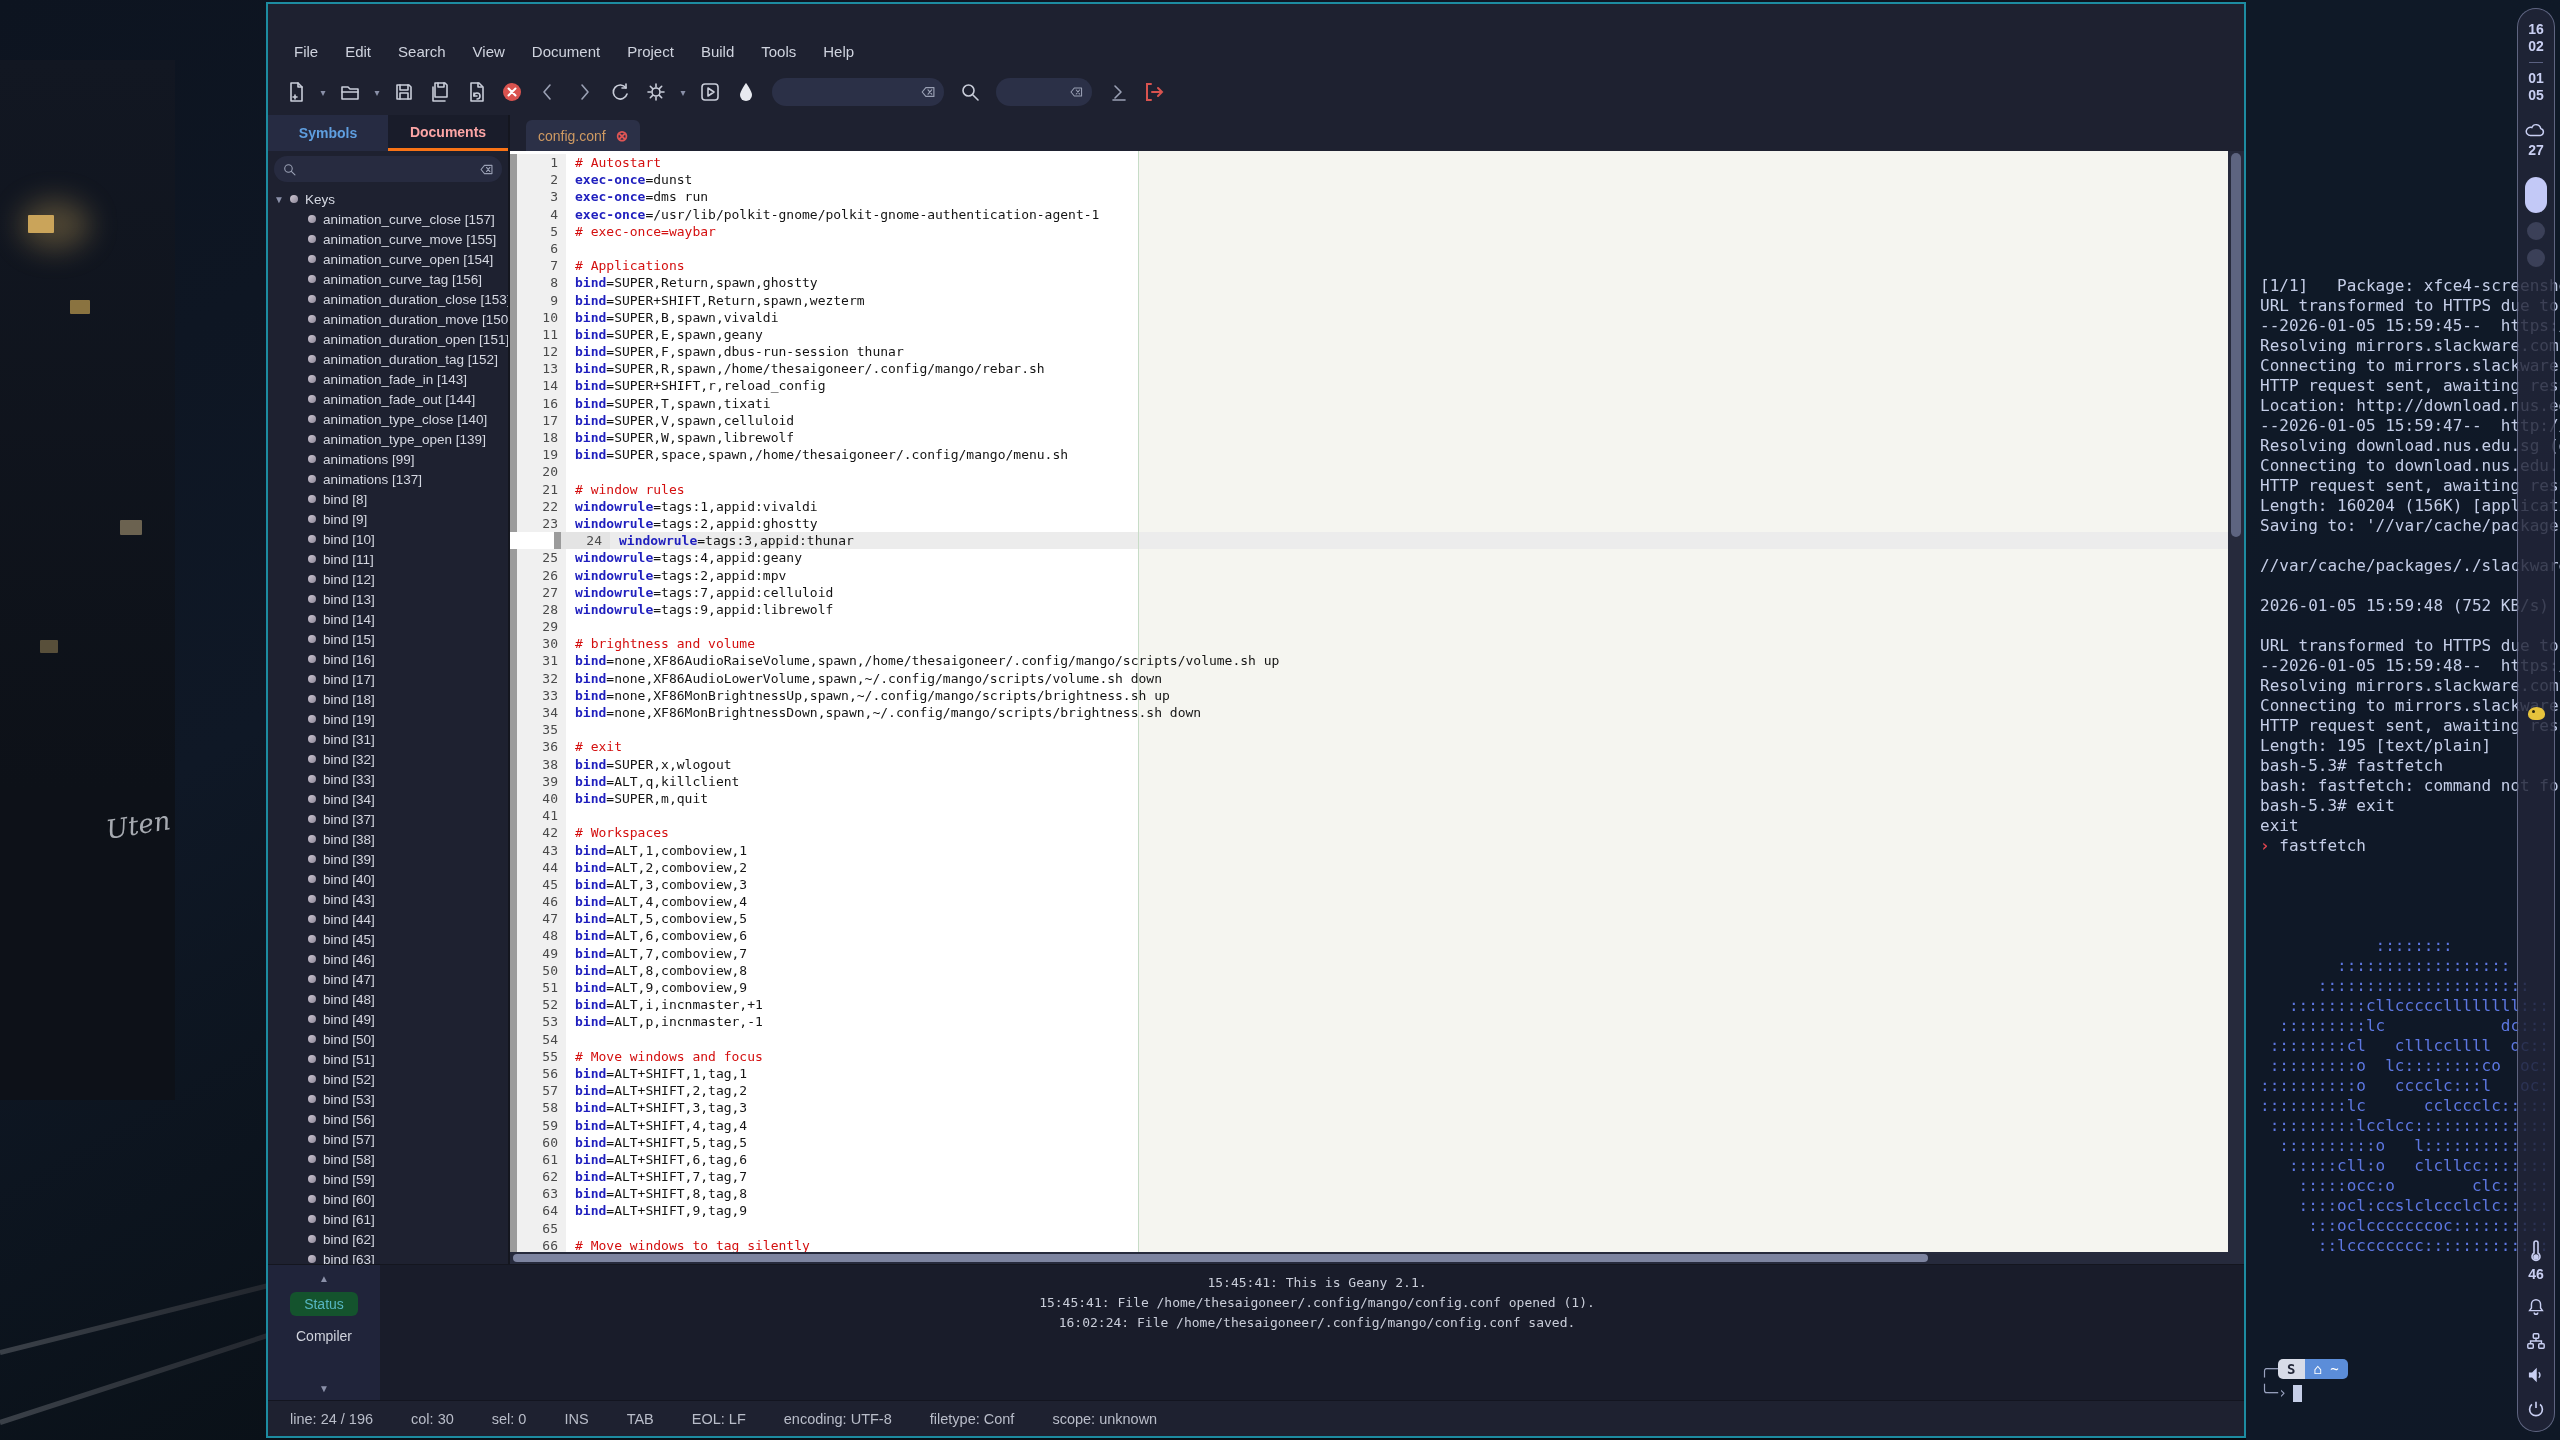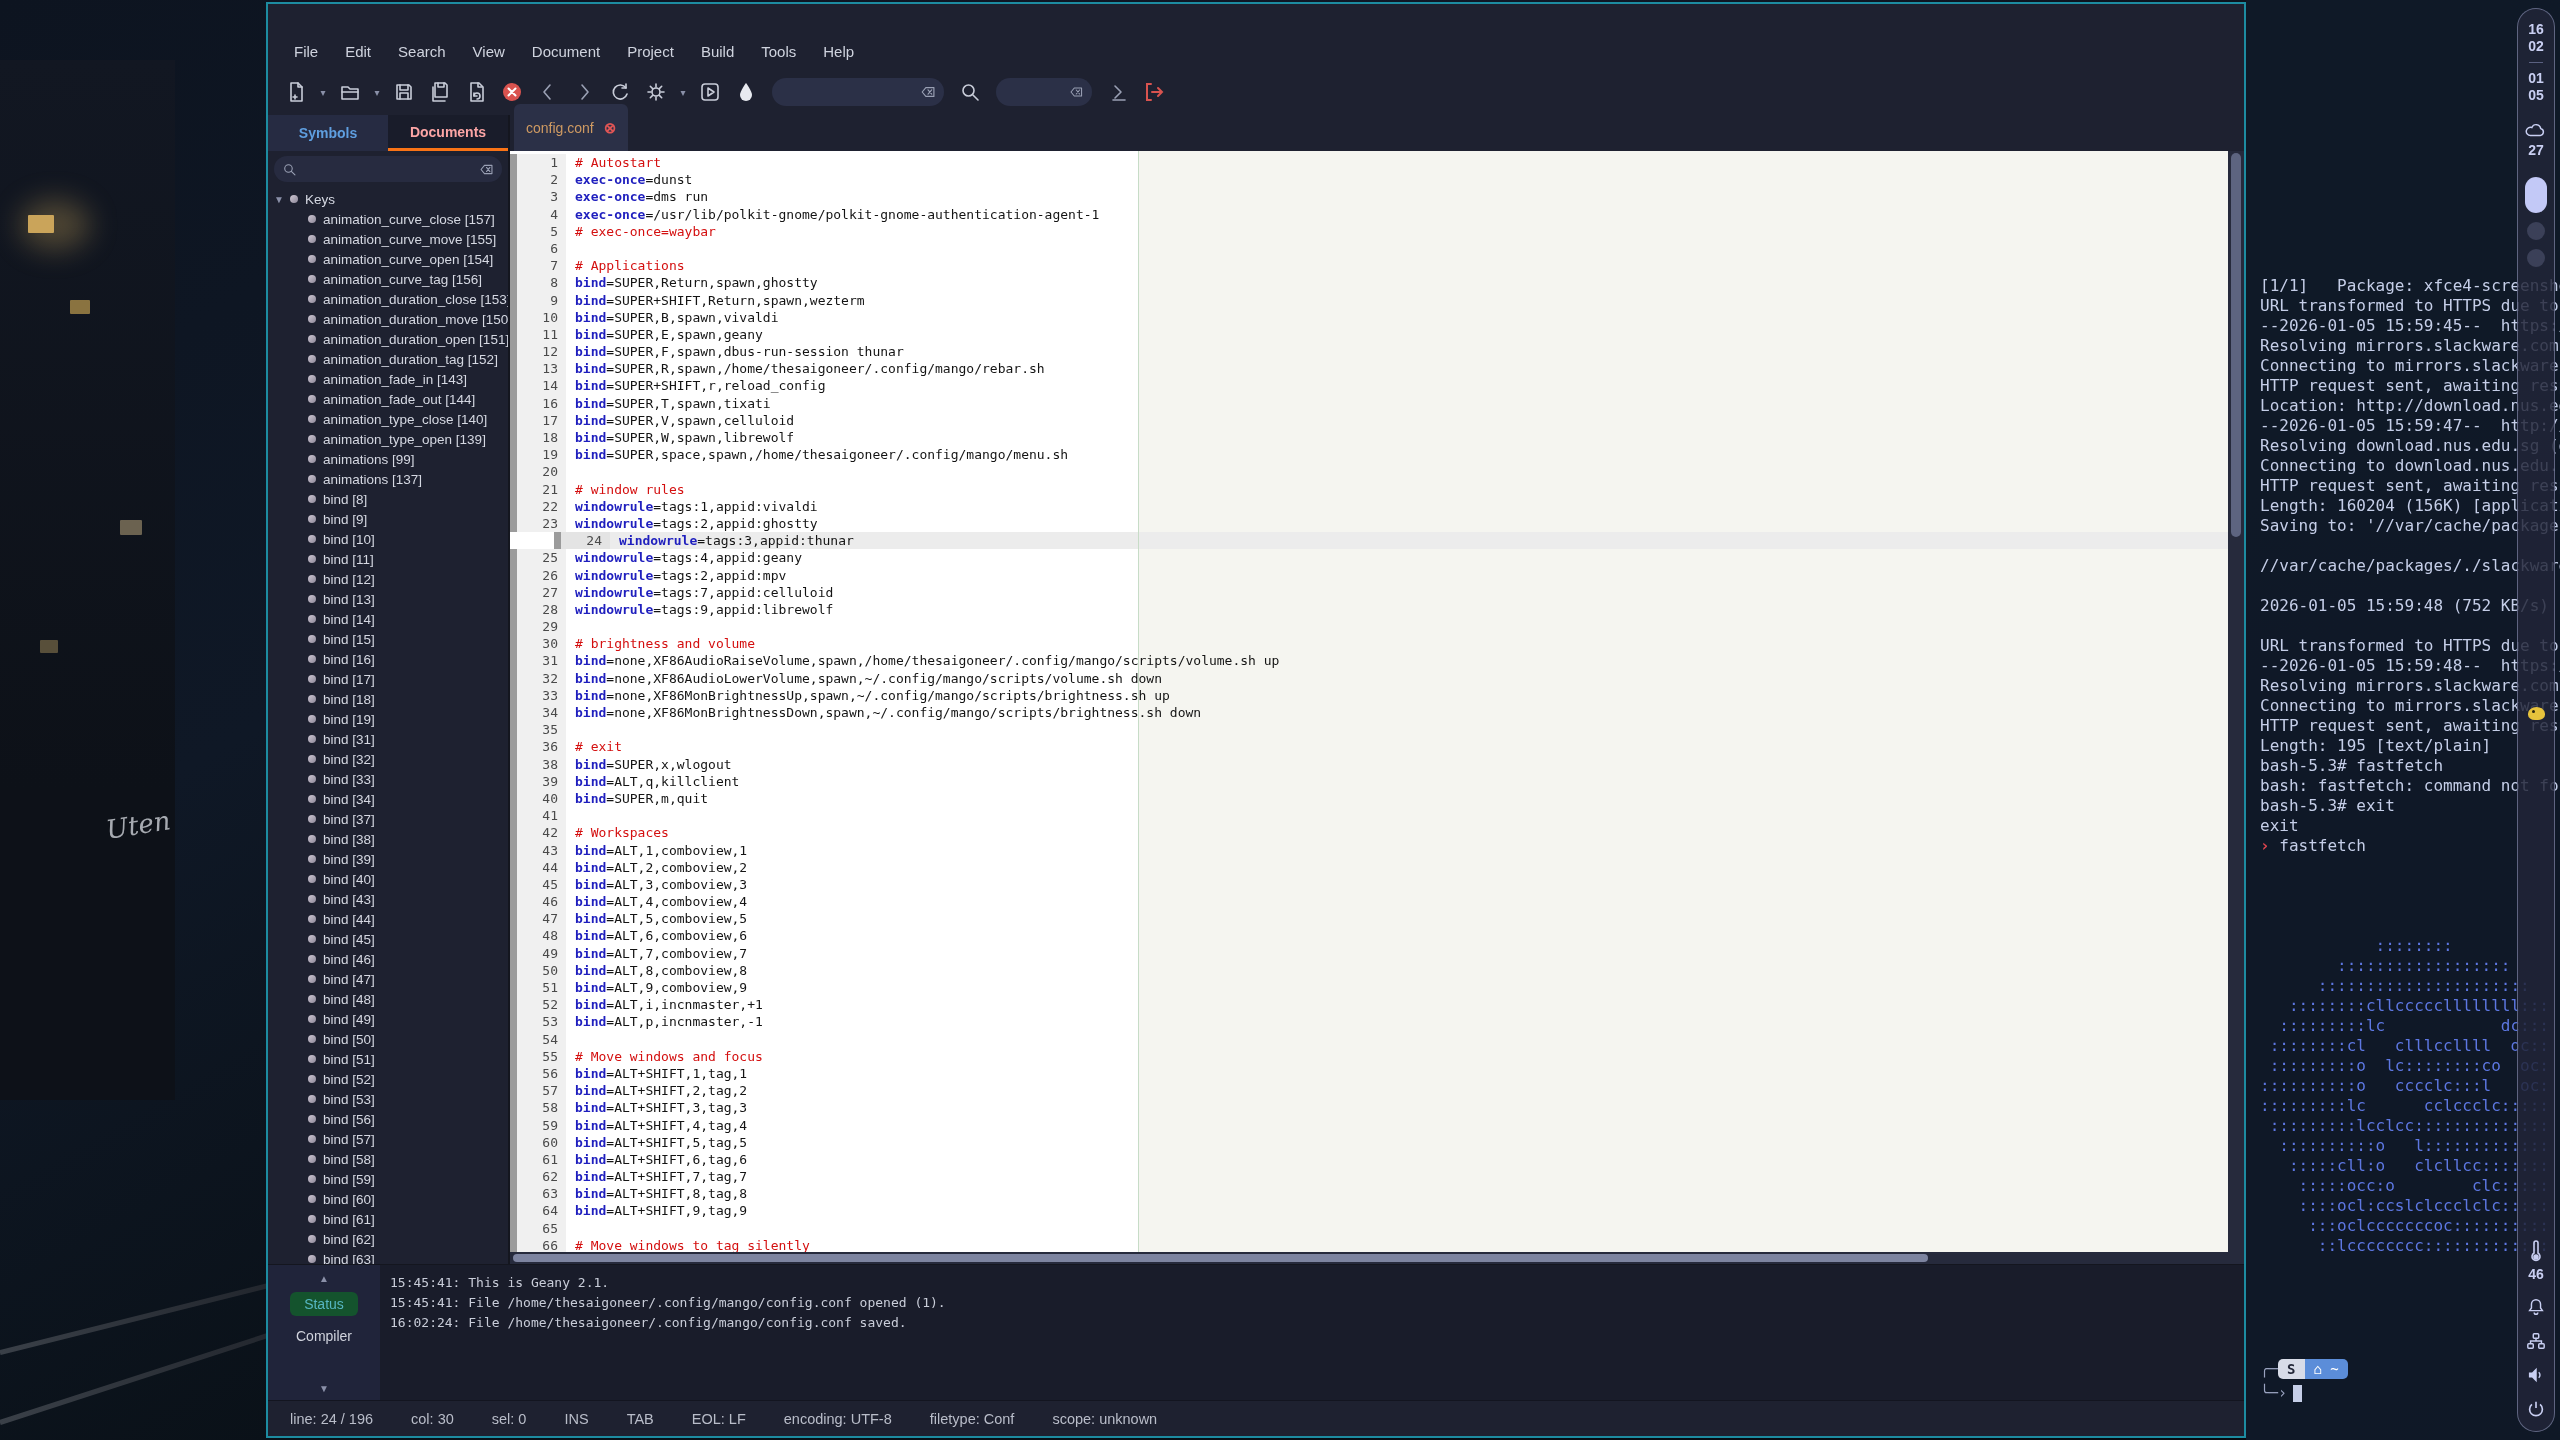--- a/index.html
+++ b/index.html
@@ -77,21 +77,21 @@
   .tree { flex:1; overflow:hidden; padding-top:2px; }
   .tree-row { height:20px; display:flex; align-items:center; font-size:13.5px; color:#d5d8e2; white-space:nowrap; }
   .tree-root { padding-left:6px; }
   .tree-exp { color:#8a90a8; font-size:10px; width:16px; }
   .tree-ico { width:8px; height:8px; border-radius:50%; background:linear-gradient(135deg,#cfc8d4,#8d8798); margin-right:7px; flex:0 0 auto; }
   .tree-child { padding-left:40px; }
 
   
   .edarea { flex:1; display:flex; flex-direction:column; border-left:2px solid #14161f; min-width:0; background:#191c2a; }
   .ed-tabbar { height:36px; display:flex; align-items:flex-end; flex:0 0 auto; background:#1e2130; }
-  .ed-tab { margin-left:4px; height:47px; display:flex; align-items:center; background:#2b3047;
+  .ed-tab { margin-left:16px; height:31px; display:flex; align-items:center; background:#2b3047;
     border-radius:6px 6px 0 0; padding:0 12px; font-size:14px; color:#cf9a62; }
   .ed-tab .close { color:#e05555; margin-left:10px; font-size:15px; font-weight:bold; }
 
   .editor { position:relative; flex:1; background:#ffffff; overflow:hidden; }
   .ed-tint { position:absolute; left:628px; top:0; right:0; bottom:0; background:#f5f5f0; }
   .ed-marker { position:absolute; left:628px; top:0; bottom:0; width:1px; background:#c7dcc7; z-index:3; }
   .ed-rows { position:absolute; inset:0; padding-top:3px; z-index:2; }
   .ed-row { display:flex; height:17.2px; align-items:center; font-family:"DejaVu Sans Mono",monospace; font-size:13px; }
   .ed-row.current { background:#ececec;margin-left:44px; }
   .ed-fold { width:7px; align-self:stretch; background:#9b9b9b; flex:0 0 auto; }
@@ -105,21 +105,21 @@
   .vscroll .thumb { position:absolute; left:3px; top:2px; width:10px; height:384px; background:#5d6480; border-radius:5px; }
   .hscroll { height:12px; background:#262a3c; position:relative; flex:0 0 auto; }
   .hscroll .thumb { position:absolute; left:3px; top:2px; width:1415px; height:8px; background:#7d84a0; border-radius:4px; }
 
   
   .msgwin { height:136px; flex:0 0 auto; display:flex; background:#191c2a; border-top:1px solid #14161f; }
   .msg-tabs { width:112px; flex:0 0 auto; background:#20243a; display:flex; flex-direction:column; align-items:center; }
   .msg-arrow { color:#8a90a8; font-size:10px; margin-top:8px; }
   .msg-tab { font-size:14px; color:#d0d3dd; padding:4px 14px; margin-top:8px; border-radius:6px; }
   .msg-tab.active { background:#14532d; color:#56b6c2;text-align:center; }
-  .msg-content { flex:1; padding:8px 0 0 10px; font-family:"DejaVu Sans Mono",monospace; font-size:13px; line-height:20px; color:#c9cdd9; }
+  .msg-content { flex:1; padding:8px 0 0 10px; font-family:"DejaVu Sans Mono",monospace; font-size:13px; line-height:20px; color:#c9cdd9;text-align:center; }
 
   .statusbar { height:36px; flex:0 0 auto; background:#1e2130; border-top:1px solid #131520;
     display:flex; align-items:center; gap:38px; padding-left:22px; color:#b9bdc9; font-size:14.5px; }
 </style>
 </head>
 <body>
 
 <div class="wallpaper">
   <div class="wp-building"></div>
   <div class="wp-glow" style="left:20px;top:200px;width:70px;height:50px;background:#caa45a55;"></div>

